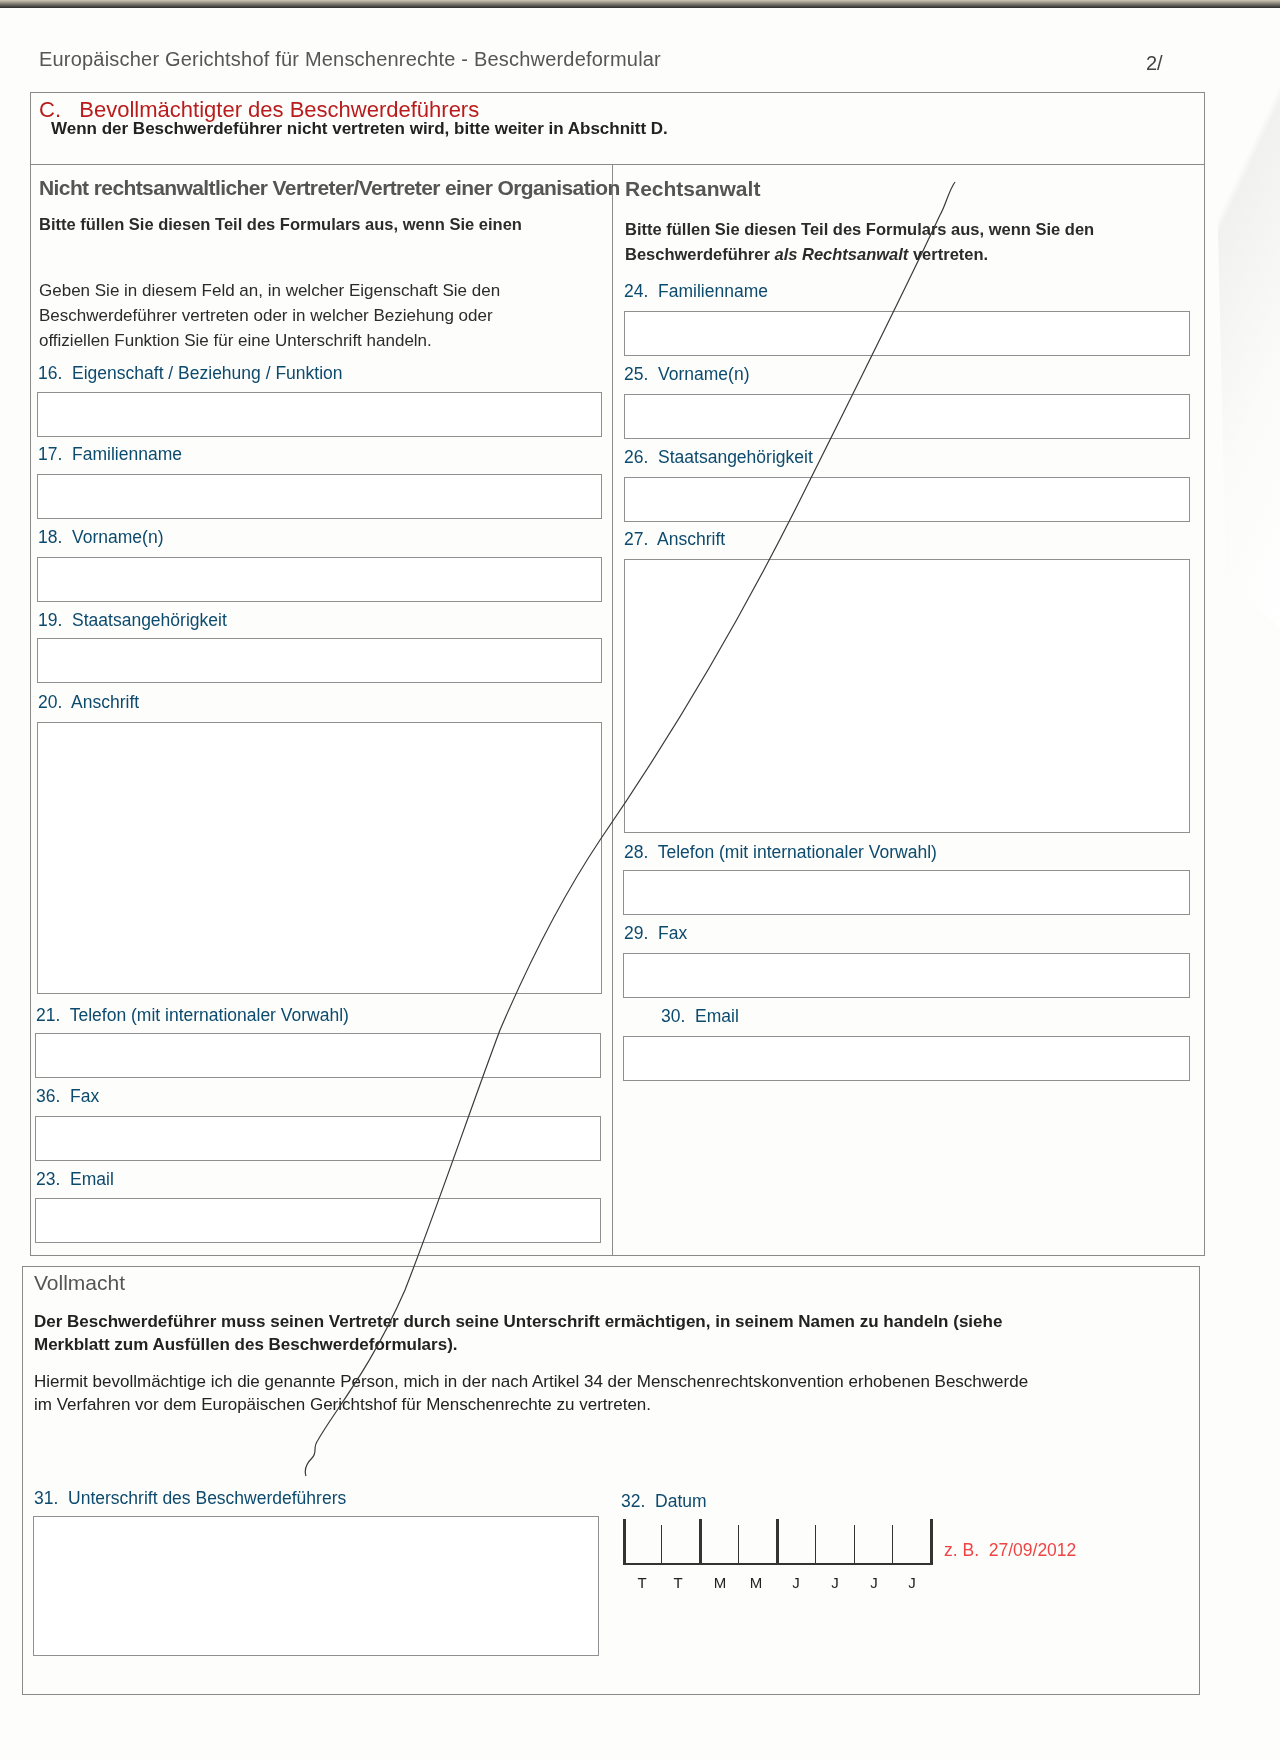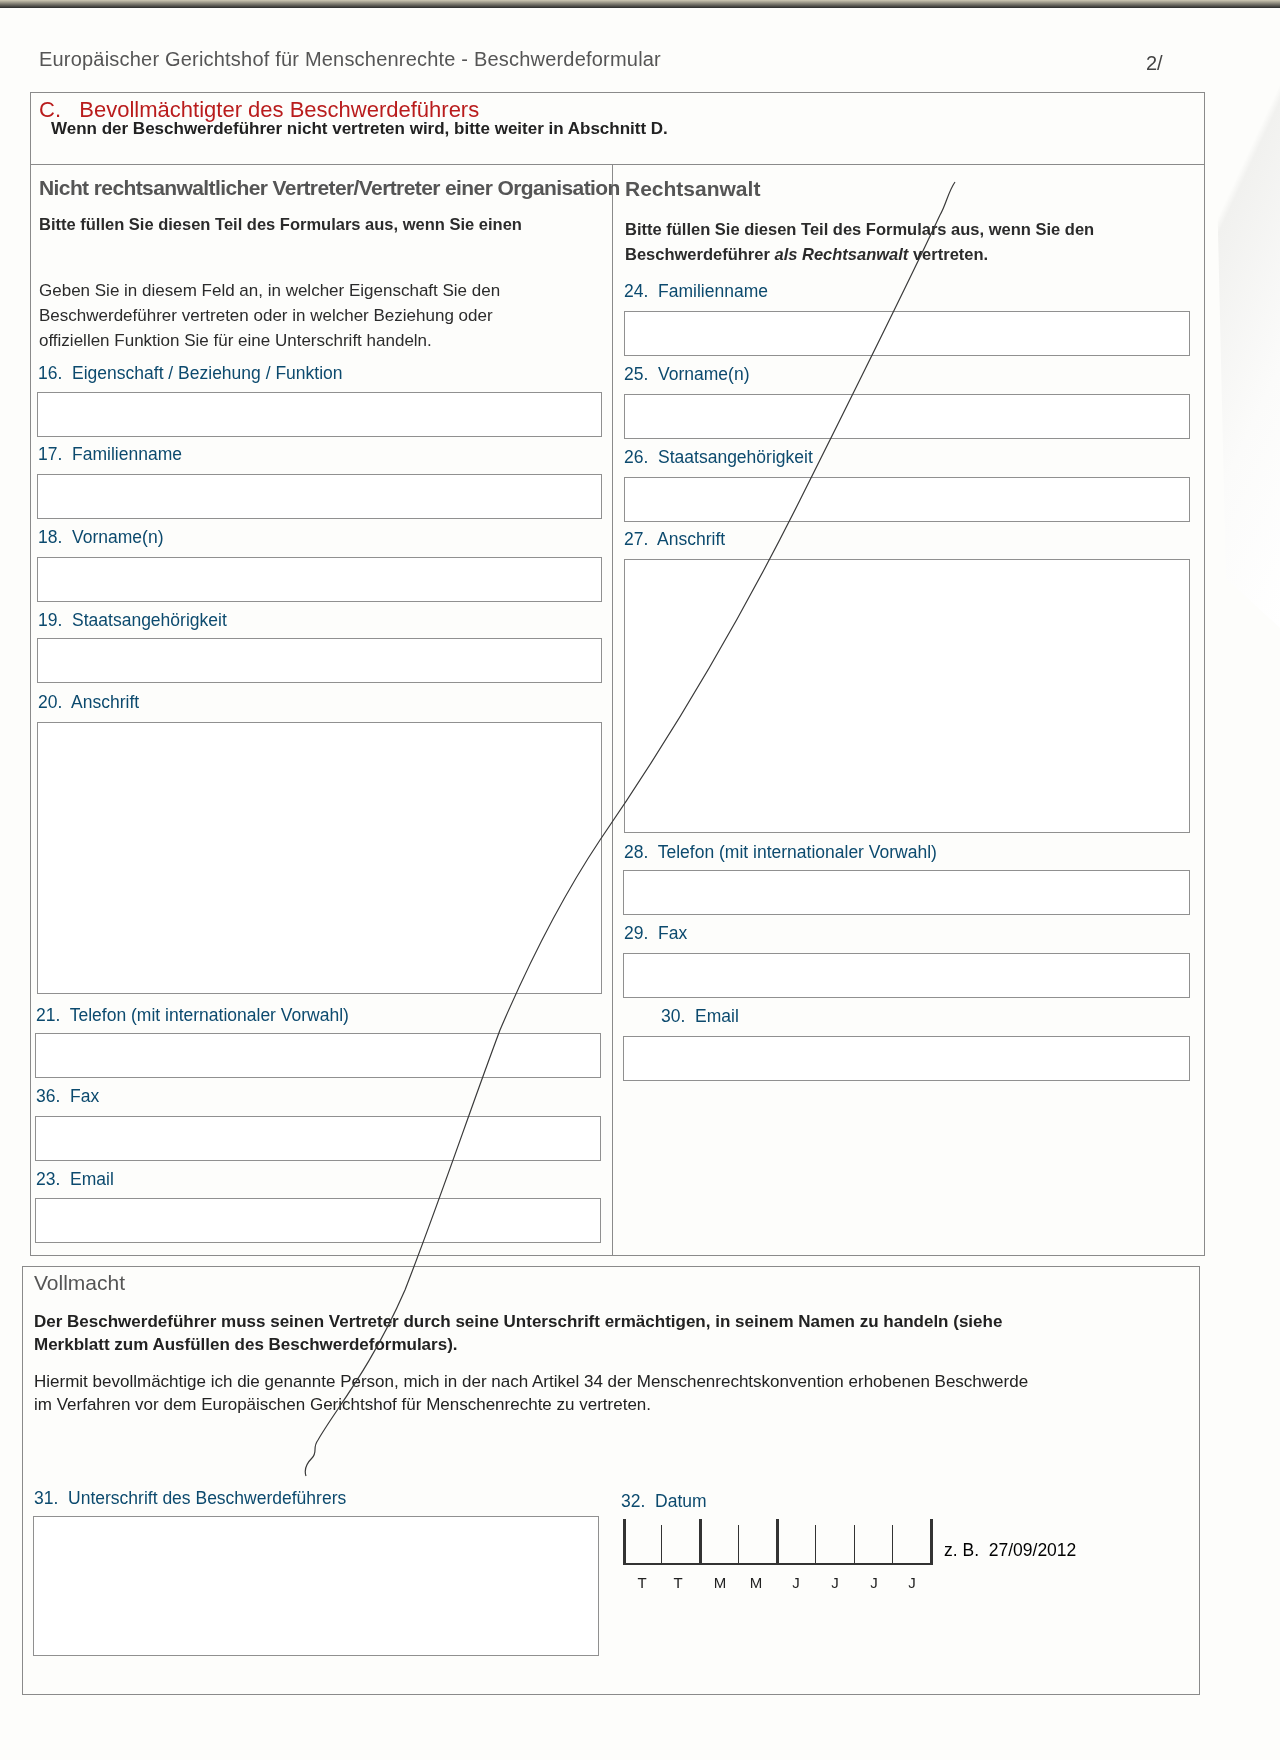--- a/index.html
+++ b/index.html
@@ -34,21 +34,21 @@
 
   .vm-title { font-size:21px; font-weight:normal; color:#555; }
   .vm-b { font-size:17px; font-weight:bold; color:#222; line-height:23px; width:1140px; }
   .vm-t { font-size:17px; color:#222; line-height:23px; width:1150px; }
 
   .date-wrap { position:absolute; left:623px; top:1517px; width:310px; height:48px; }
   .date-base { position:absolute; left:0; bottom:0; width:310px; border-top:2px solid #333; }
   .tick { position:absolute; bottom:0; width:0; border-left:1.5px solid #333; height:40px; }
   .tick.major { border-left:3px solid #333; height:46px; }
   .date-letter { position:absolute; top:1574px; font-size:15px; color:#222; width:20px; text-align:center; }
-  .example { left:944px; top:1540px; font-size:17.5px; color:#000000; }
+  .example { left:944px; top:1540px; font-size:17.5px; color:#ef4444; }
 
   svg.scribble { position:absolute; left:0; top:0; pointer-events:none; }
 </style>
 </head>
 <body>
 
 <div class="scanbar"></div>
 <div class="curl"></div>
 
 <div class="abs running-header">Europäischer Gerichtshof für Menschenrechte - Beschwerdeformular</div>

